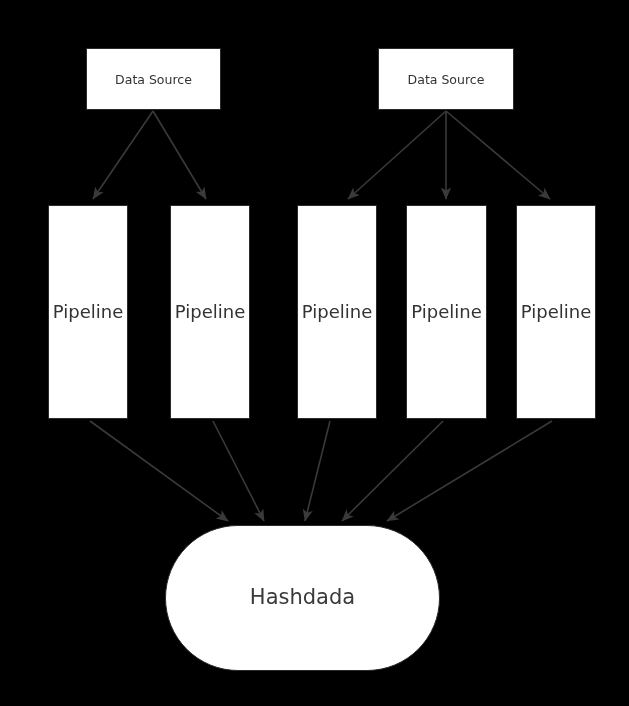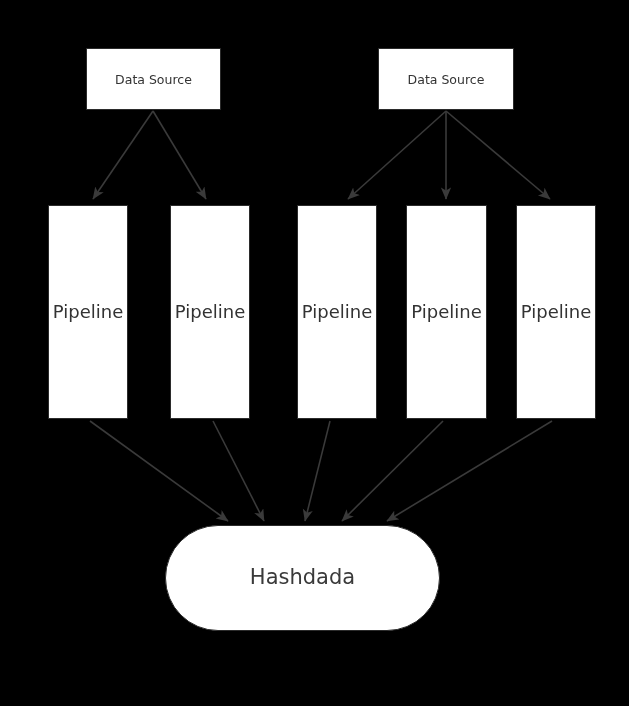--- a/index.html
+++ b/index.html
@@ -99,17 +99,17 @@
   </div>
 
   <div class="node node-pipeline" style="left: 406px; top: 205px; width: 81px; height: 214px;">
     <span class="node-label">Pipeline</span>
   </div>
 
   <div class="node node-pipeline" style="left: 516px; top: 205px; width: 80px; height: 214px;">
     <span class="node-label">Pipeline</span>
   </div>
 
-  <div class="node node-store" style="left: 165px; top: 525px; width: 275px; height: 106px;">
+  <div class="node node-store" style="left: 165px; top: 525px; width: 275px; height: 146px;">
     <span class="node-label">Hashdada</span>
   </div>
 
 </div>
 
 </body></html>

